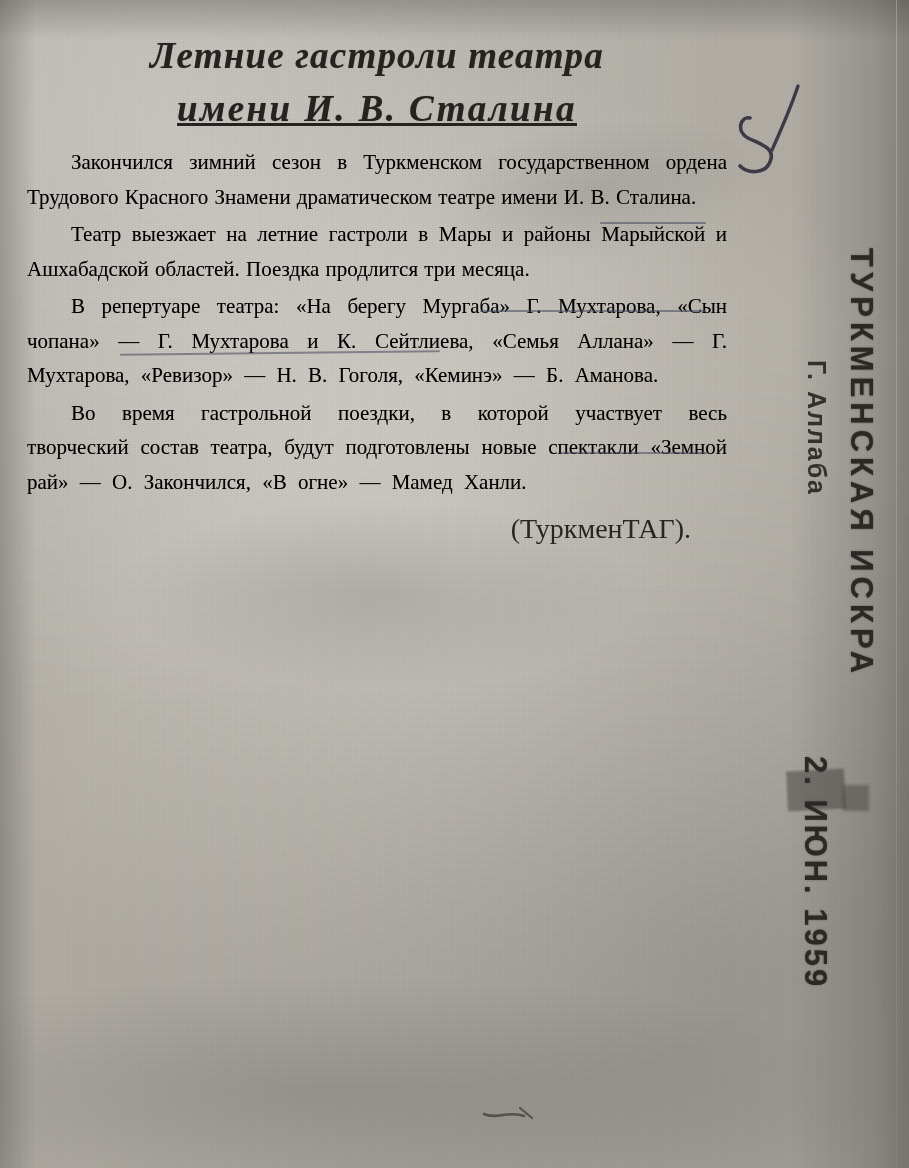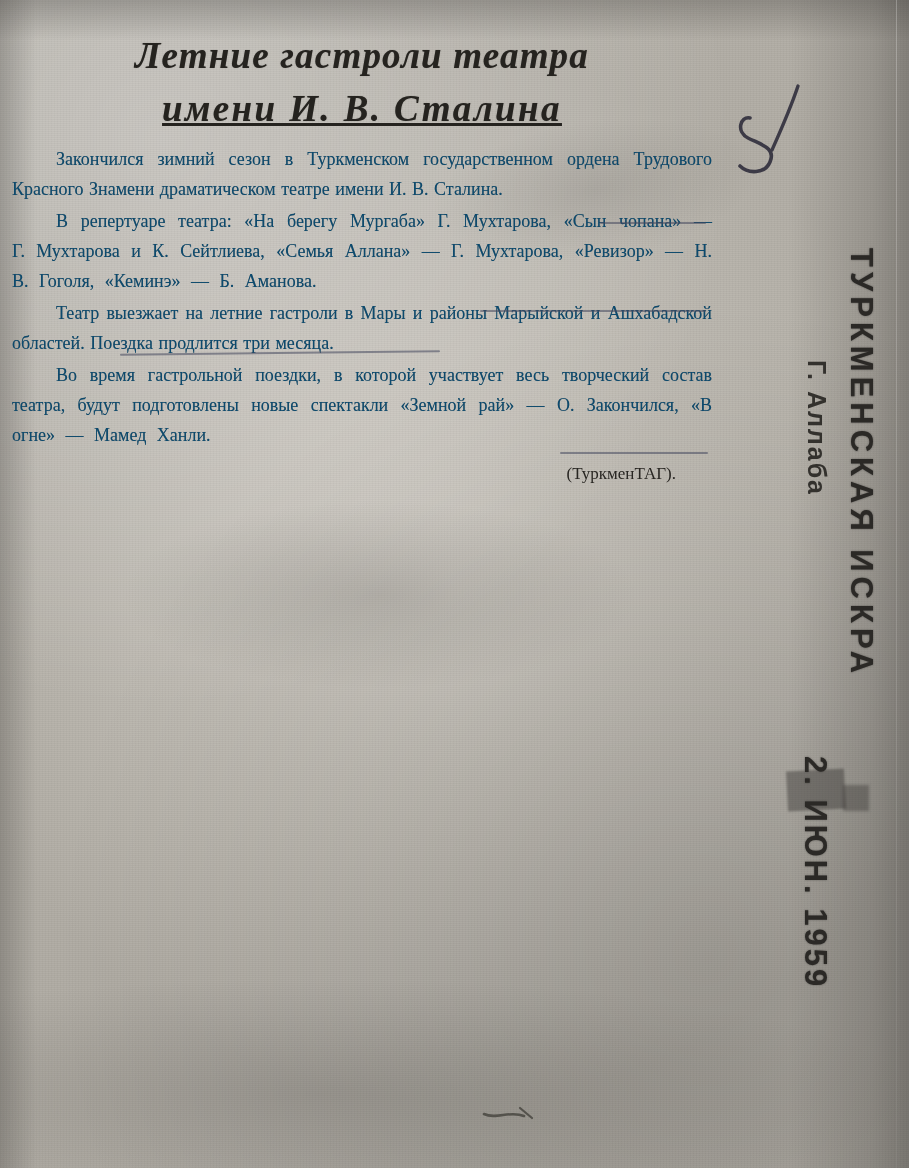--- a/index.html
+++ b/index.html
@@ -68,53 +68,53 @@
   .edge-dark-left {
     position: absolute;
     left: 0; top: 0; width: 36px; height: 1168px;
     background: linear-gradient(270deg, rgba(60,58,55,0) 0%, rgba(60,58,55,0.28) 100%);
     pointer-events: none;
   }
 
   
   .article {
     position: absolute;
-    left: 12px;
+    left: 27px;
     top: 30px;
     width: 700px;
     color: #2a2825;
   }
   .headline {
     text-align: center;
     font-family: "Liberation Serif", serif;
     font-style: italic;
     font-weight: bold;
     font-size: 37px;
     line-height: 1.42;
     letter-spacing: 1.2px;
     color: #25231f;
     margin: 0 0 10px 0;
     text-shadow: 0 0 1px rgba(0,0,0,0.35);
   }
   .headline .l2 { display: block; letter-spacing: 2.4px; text-decoration: underline; }
 
   p.body {
     margin: 0 0 3px 0;
-    font-size: 18px;
+    font-size: 21px;
     line-height: 1.645;
     text-align: justify;
     text-indent: 44px;
-    color: #0c4a6e;
+    color: #000000;
     word-spacing: 1px;
     text-shadow: 0 0 0.6px rgba(0,0,0,0.3);
   }
   p.spaced { word-spacing: 6px; }
   .signoff {
     margin: 14px 0 0 0;
-    font-size: 17px;
+    font-size: 28px;
     text-align: right;
     padding-right: 36px;
     color: #282622;
   }
 
   
   .pen-mark {
     position: absolute;
     pointer-events: none;
   }
@@ -201,22 +201,22 @@
   <div class="edge-dark-right"></div>
   <div class="crease"></div>
 
   <div class="article">
     <div class="headline">
       <span>Летние гастроли театра</span>
       <span class="l2">имени И. В. Сталина</span>
     </div>
 
     <p class="body">Закончился зимний сезон в Туркменском государственном ордена Трудового Красного Знамени драматическом театре имени И. В. Сталина.</p>
+    <p class="body">Театр выезжает на летние гастроли в Мары и районы Марыйской и Ашхабадской областей. Поездка продлится три месяца.</p>
     <p class="body spaced">В репертуаре театра: «На берегу Мургаба» Г. Мухтарова, «Сын чопана» — Г. Мухтарова и К. Сейтлиева, «Семья Аллана» — Г. Мухтарова, «Ревизор» — Н. В. Гоголя, «Кеминэ» — Б. Аманова.</p>
-    <p class="body">Театр выезжает на летние гастроли в Мары и районы Марыйской и Ашхабадской областей. Поездка продлится три месяца.</p>
     <p class="body spaced">Во время гастрольной поездки, в которой участвует весь творческий состав театра, будут подготовлены новые спектакли «Земной рай» — О. Закончился, «В огне» — Мамед Ханли.</p>
 
     <p class="signoff">(ТуркменТАГ).</p>
   </div>
 
   <div class="underline" style="left:600px; top:222px; width:106px;"></div>
   <div class="underline" style="left:480px; top:310px; width:226px;"></div>
   <div class="underline" style="left:120px; top:352px; width:320px; transform:rotate(-0.6deg);"></div>
   <div class="underline" style="left:560px; top:452px; width:148px;"></div>
 

